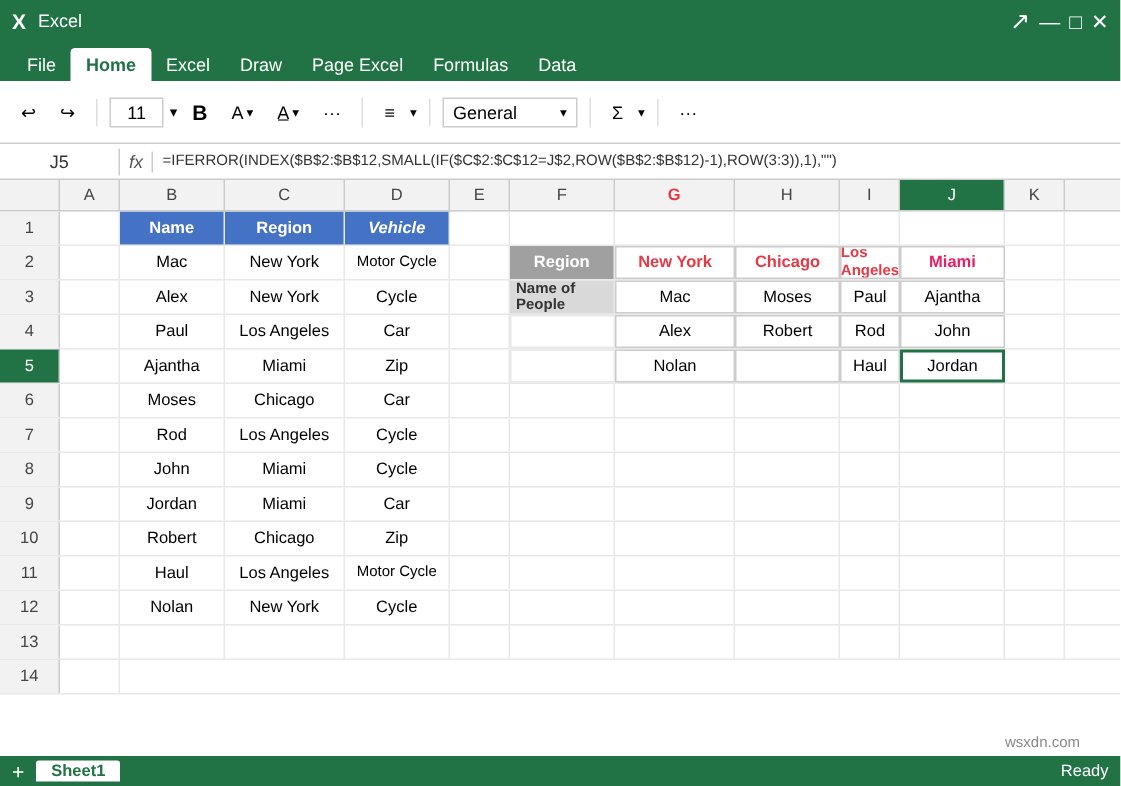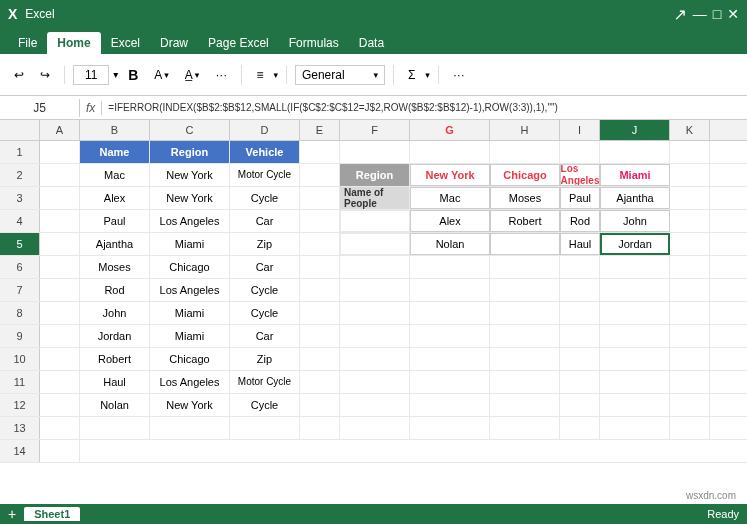--- a/index.html
+++ b/index.html
@@ -208,21 +208,21 @@
       padding: 1px 10px;
       font-size: 11px;
       border-radius: 2px 2px 0 0;
       font-weight: bold;
     }
 
     
     .watermark {
       position: absolute;
       bottom: 22px;
-      right: 8px;
+      right: 24px;
       font-size: 10px;
       color: #888;
       background: rgba(255,255,255,0.7);
       padding: 1px 3px;
     }
   </style>
 </head>
 <body>
 
 <div style="display:flex; flex-direction:column; width:747px; height:524px; position:relative;">
@@ -309,21 +309,21 @@
       <div class="col-header" style="width:40px;min-width:40px;">K</div>
     </div>
 
     <div class="grid">
 
       <div class="grid-row">
         <div class="row-num">1</div>
         <div class="cell" style="width:40px;"></div>
         <div class="cell blue-bg center" style="width:70px;">Name</div>
         <div class="cell blue-bg center" style="width:80px;">Region</div>
-        <div class="cell blue-bg center" style="width:70px;">Vehicle</div>
+        <div class="cell blue-bg center" style="width:70px;font-style:italic;">Vehicle</div>
         <div class="cell" style="width:40px;"></div>
         <div class="cell" style="width:70px;"></div>
         <div class="cell" style="width:80px;"></div>
         <div class="cell" style="width:70px;"></div>
         <div class="cell" style="width:40px;"></div>
         <div class="cell" style="width:70px;"></div>
         <div class="cell" style="width:40px;"></div>
       </div>
 
       <div class="grid-row">

